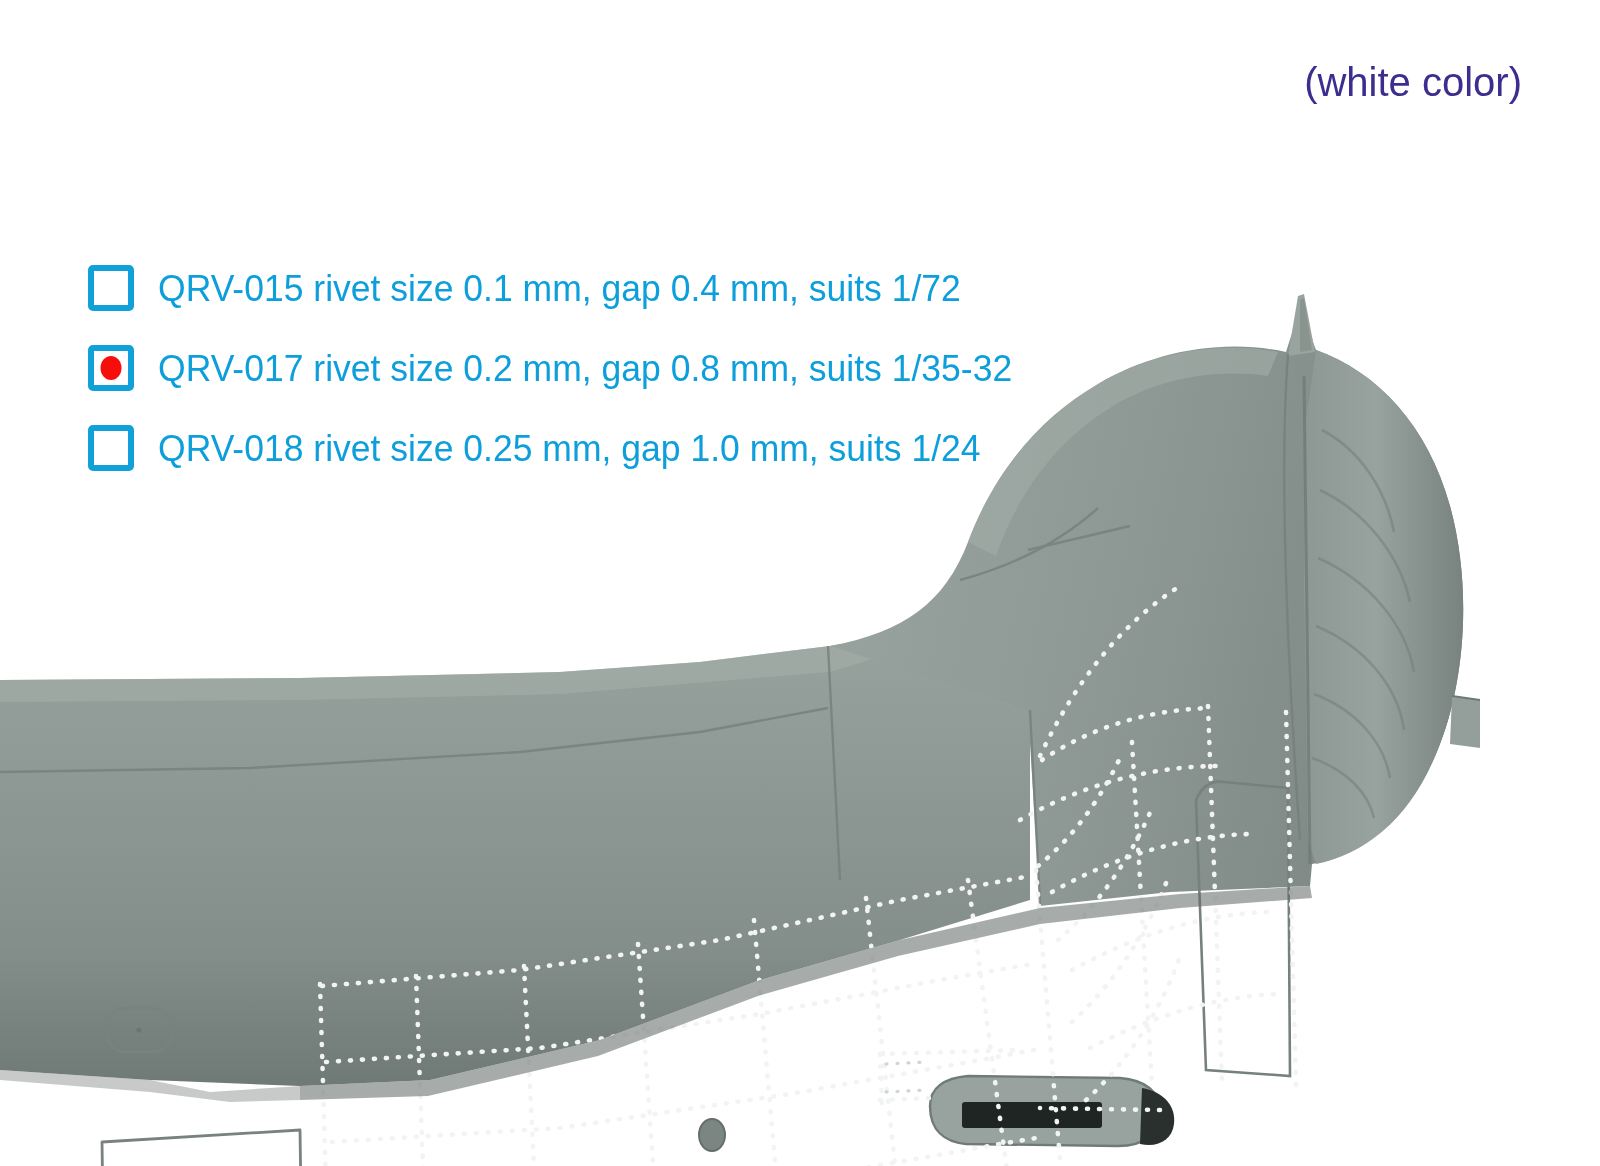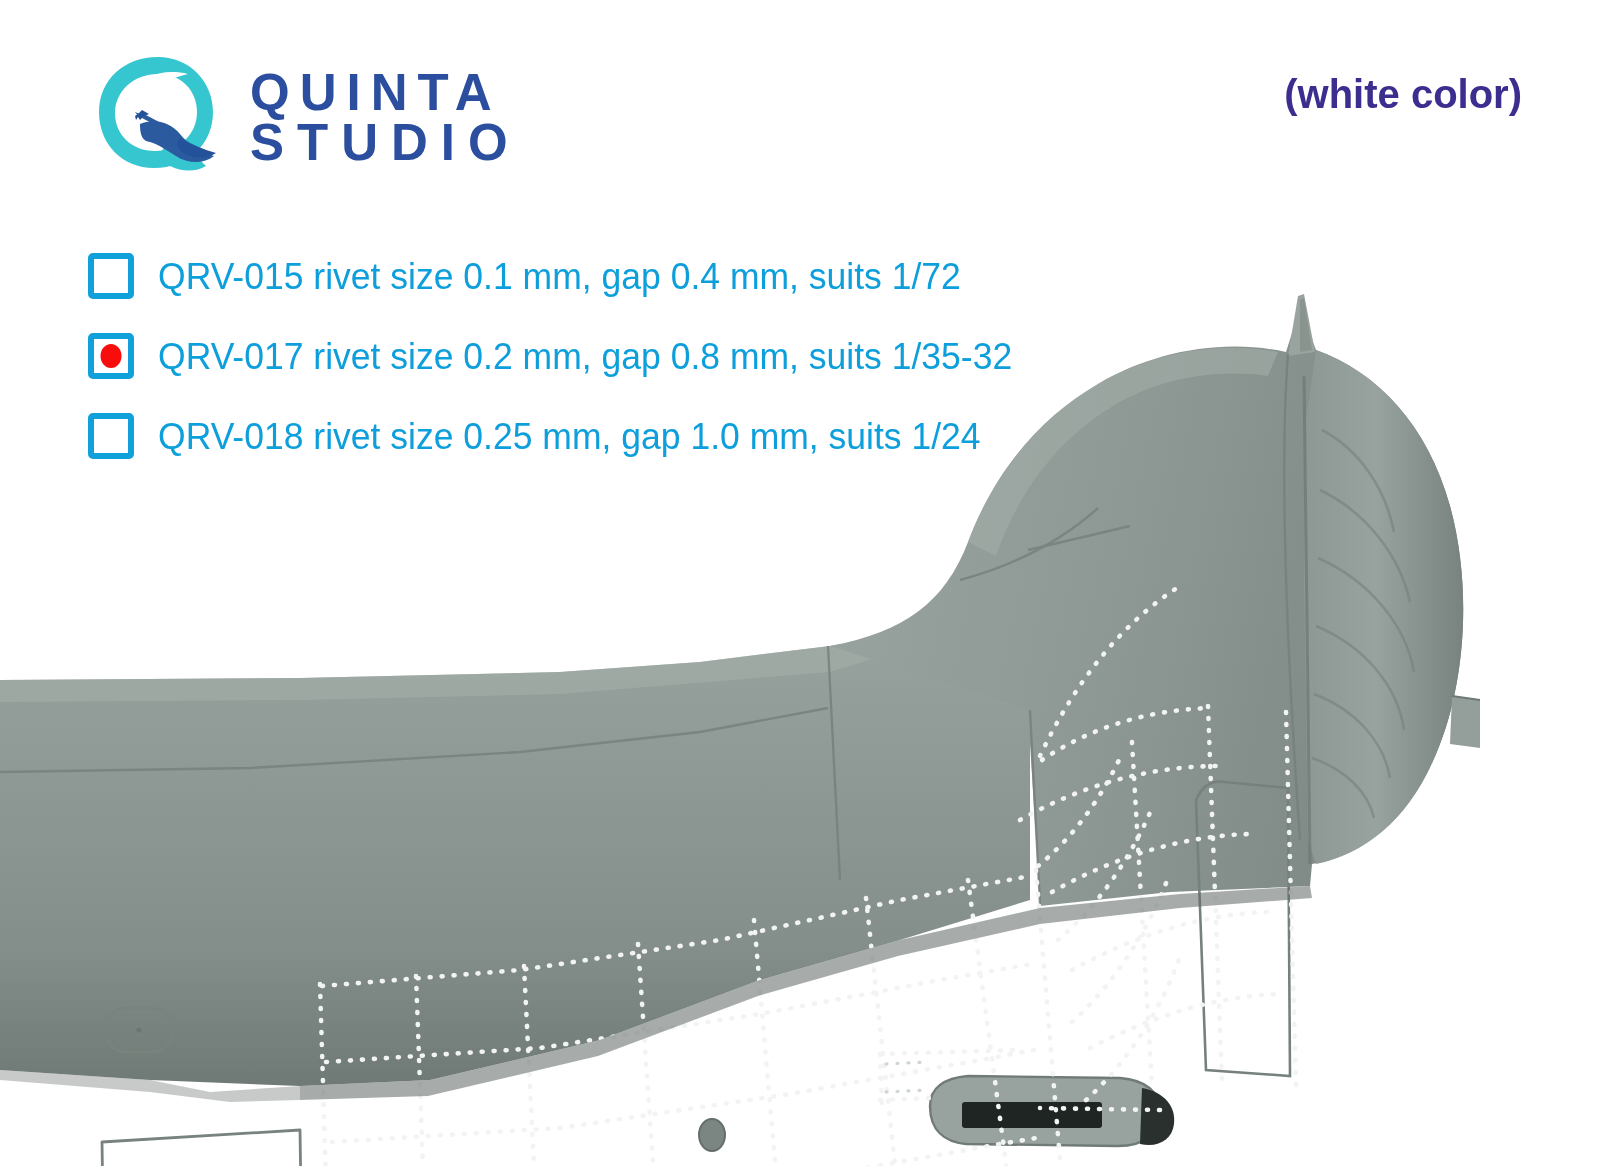--- a/index.html
+++ b/index.html
@@ -22,26 +22,26 @@
     letter-spacing:10px;white-space:nowrap;
   }
   .brand-line.l2{letter-spacing:13px;}
 
   .title-block{position:absolute;right:78px;top:62px;text-align:right;}
   .main-title{
     font-size:58px;color:#0c9ad6;letter-spacing:1px;white-space:nowrap;
     font-weight:normal;line-height:1.0;
   }
   .sub-title{
-    margin-top:12px;font-size:40px;color:#3b2e8f;white-space:nowrap;
-    font-weight:bold;line-height:1.0;
+    font-size:40px;color:#3b2e8f;white-space:nowrap;
+    font-weight:normal;line-height:1.0;
   }
 
   
-  .options{position:absolute;left:88px;top:250px;}
+  .options{position:absolute;left:88px;top:262px;}
   .opt-row{display:flex;align-items:center;height:52px;margin-bottom:28px;}
   .checkbox{
     width:34px;height:34px;border:6px solid #12a0da;border-radius:5px;
     background:#ffffff;box-sizing:content-box;flex:0 0 auto;position:relative;
   }
   .checkbox .dot{
     position:absolute;left:50%;top:50%;transform:translate(-50%,-50%);
     width:21px;height:24px;border-radius:50%;background:#f80c0c;display:none;
   }
   .checkbox.checked .dot{display:block;}
@@ -54,58 +54,20 @@
   .photo{position:absolute;left:0;top:280px;width:1600px;height:886px;}
   .photo svg{display:block;width:1600px;height:886px;}
 </style>
 </head>
 <body>
 
 <div id="page">
 
   <div class="header">
 
-    <div class="brand">
-      <svg class="brand-mark" viewBox="0 0 132 132">
-
-        <path d="M66 5
-                 C32 5 7 28 7 60
-                 C7 92 30 116 62 116
-                 C96 116 121 92 121 60
-                 C121 30 98 5 66 5 Z
-                 M66 22
-                 C90 22 105 39 105 60
-                 C105 82 88 99 63 99
-                 C40 99 23 83 23 61
-                 C23 39 42 22 66 22 Z" fill="#35c6cf"></path>
-
-        <path d="M74 92 C92 96 104 104 114 114 C104 120 90 120 78 114 C70 110 66 102 74 92 Z" fill="#35c6cf"></path>
-
-        <path d="M36 42 C48 24 72 16 96 22 C78 26 62 34 52 48 C44 60 42 74 46 86 C34 76 30 56 36 42 Z" fill="#ffffff"></path>
-
-        <path d="M48 72
-                 C62 66 78 70 88 82
-                 C96 92 108 100 122 104
-                 C112 112 96 112 84 104
-                 C74 98 66 92 58 90
-                 C52 89 48 86 48 72 Z" fill="#2b5a9e"></path>
-        <path d="M88 86 C100 92 112 98 124 101 C114 108 100 107 90 100 C85 96 84 90 88 86 Z" fill="#23529b"></path>
-
-        <path d="M52 62 L86 80 L84 84 L50 66 Z" fill="#2b5a9e"></path>
-
-        <g fill="#23529b">
-          <path d="M50 58 L57 62 L52 64 L48 68 L46 65 L44 68 L43 64 L47 61 Z"></path>
-          <path d="M43 60 L50 63 L47 65 Z"></path>
-        </g>
-      </svg>
-      <div class="brand-words">
-        <div class="brand-line l1">QUINTA</div>
-        <div class="brand-line l2">STUDIO</div>
-      </div>
-    </div>
 
     <div class="title-block">
       <div class="sub-title">(white color)</div>
     </div>
   </div>
 
   <div class="options">
 
     <div class="opt-row">
       <div class="checkbox">

